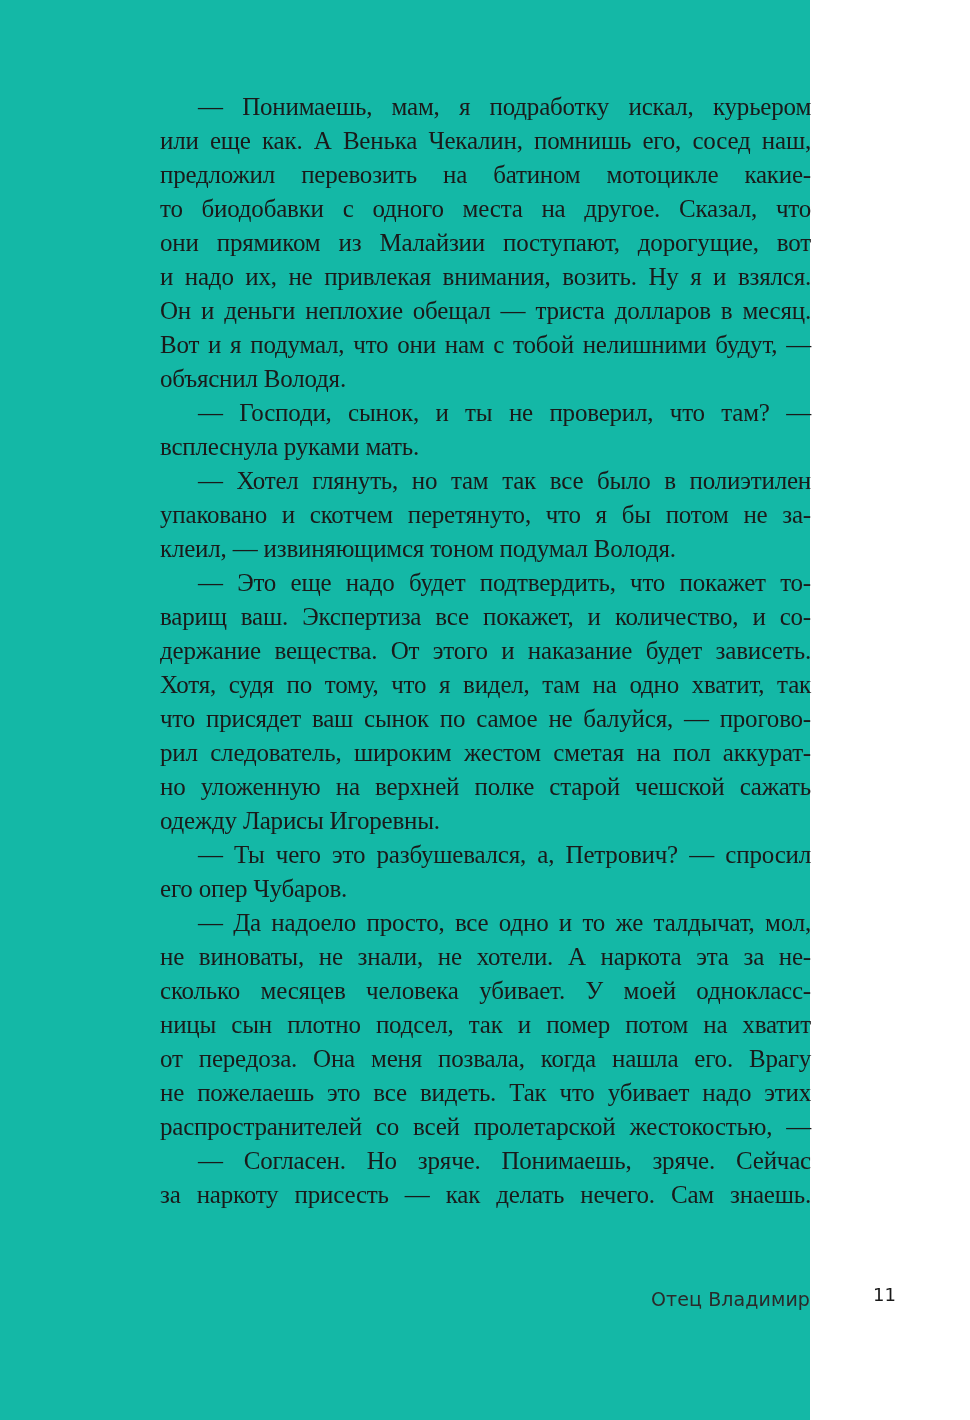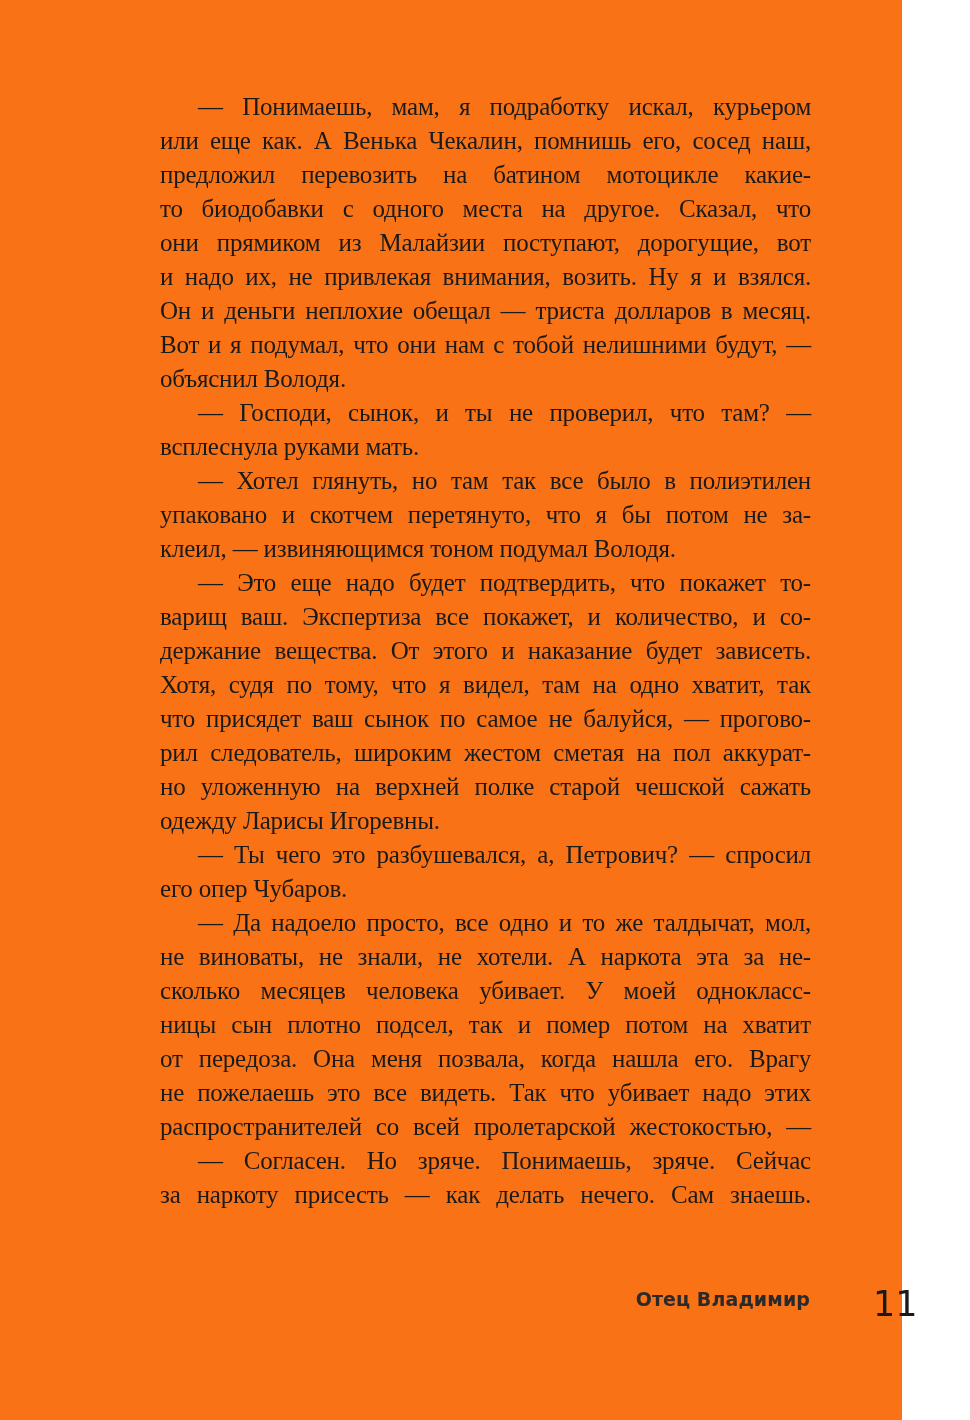--- a/index.html
+++ b/index.html
@@ -9,22 +9,22 @@
     }
     body {
       width: 970px;
       height: 1420px;
       position: relative;
       overflow: hidden;
     }
     .page {
       position: absolute;
       left: 0; top: 0;
-      width: 902px; height: 1420px;
-      background: #f97316;
+      width: 810px; height: 1420px;
+      background: #14b8a6;
     }
     .text-block {
       position: absolute;
       left: 160px;
       top: 90px;
       width: 651px;
     }
     .line {
       display: block;
       height: 34px;
@@ -53,28 +53,27 @@
       height: 34px;
     }
     .running-title {
       position: absolute;
       right: 160px;
       top: 4px;
       font-family: "DejaVu Sans", "Liberation Sans", sans-serif;
       font-size: 19px;
       color: #2a2a2a;
       letter-spacing: 0.1px;
-      font-weight: bold;
     }
     .page-number {
       position: absolute;
       left: 873px;
       top: 0px;
       font-family: "DejaVu Sans", "Liberation Sans", sans-serif;
-      font-size: 35px;
+      font-size: 18px;
       color: #1a1a1a;
     }
   </style>
 </head>
 <body>
 
 <div class="page">
   <div class="text-block" id="text-block">
       <span class="line indent">— Понимаешь, мам, я подработку искал, курьером</span>
       <span class="line">или еще как. А Венька Чекалин, помнишь его, сосед наш,</span>

